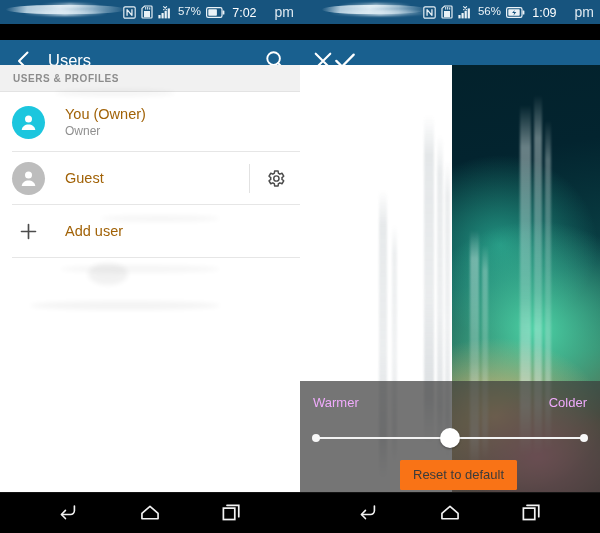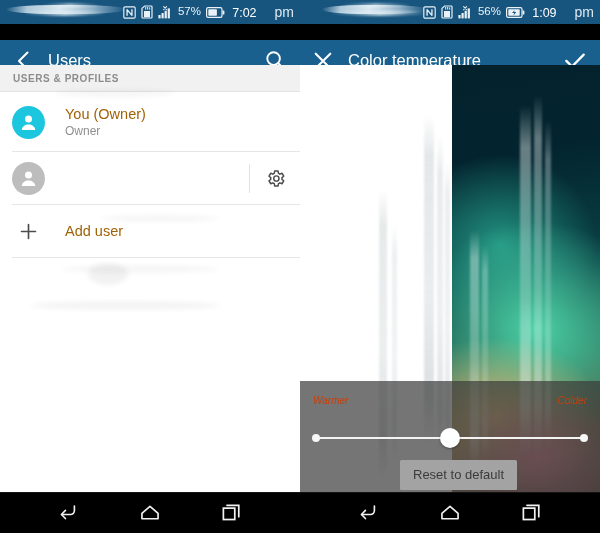--- a/index.html
+++ b/index.html
@@ -112,31 +112,31 @@
               filter:blur(1.2px); }
   .streak-r { background:linear-gradient(180deg,rgba(255,255,255,0) 0%,rgba(238,248,245,.72) 12%,
               rgba(225,240,238,.45) 55%,rgba(245,250,248,.8) 86%,rgba(255,255,255,0) 100%);
               filter:blur(1.1px); }
 
   
   .ctrl { position:absolute; left:0; bottom:41px; width:300px; height:111px;
           background:rgba(58,58,58,.70); }
   .ctrl-labels { position:absolute; top:14px; left:13px; right:13px;
                  display:flex; justify-content:space-between; }
-  .ctrl-labels span { color:#c2410c; font-size:10px;font-style:italic; }
+  .ctrl-labels span { color:#f0abfc; font-size:13px; }
   .slider { position:absolute; left:13px; right:13px; top:47px; height:20px; cursor:pointer; }
   .track { position:absolute; left:0; right:0; top:9px; height:2px;
            background:#f3f3f3; border-radius:1px; }
   .endcap { position:absolute; top:6px; width:8px; height:8px; border-radius:50%;
             background:#f7f7f7; }
   .endcap.left { left:-1px; } .endcap.right { right:-1px; }
   .thumb { position:absolute; left:50%; top:0; width:20px; height:20px;
            margin-left:-10px; border-radius:50%; background:#fff;
            box-shadow:0 1px 2px rgba(0,0,0,.35); }
-  .reset-btn { position:absolute; left:100px; top:79px; background:#a3a3a3;
+  .reset-btn { position:absolute; left:100px; top:79px; background:#f97316;
                color:#3b3b3b; font-size:13px; padding:7px 13px 8px;
                border:none; border-radius:1.5px; cursor:pointer;
                font-family:"Liberation Sans", sans-serif; }
 
   
   .navbar { position:absolute; bottom:0; left:0; width:300px; height:41px;
             background:#000; display:flex; align-items:center;
             justify-content:space-around; padding:0 26px; }
   .navbar-top { position:absolute; top:0; left:0; right:0; height:1px;
                 background:#141414; }
@@ -223,20 +223,23 @@
       </div>
 
 
       <div class="row">
         <div class="avatar av-gray">
           <svg width="21" height="21" viewBox="0 0 24 24">
             <circle cx="12" cy="8" r="4" fill="#fff"></circle>
             <path d="M4.2 20.5c.6-4 3.8-6.2 7.8-6.2s7.2 2.2 7.8 6.2z" fill="#fff"></path>
           </svg>
         </div>
+        <div class="row-text">
+          <div class="row-title">Guest</div>
+        </div>
         <div class="gear-sep"></div>
         <div class="gear-btn">
           <svg width="21" height="21" viewBox="0 0 24 24">
             <path d="M19.4 13a7.6 7.6 0 0 0 0-2l2-1.6-2-3.4-2.4 1a7.6 7.6 0 0 0-1.7-1L15 3.4h-4l-.3 2.6a7.6 7.6 0 0 0-1.7 1l-2.4-1-2 3.4L6.6 11a7.6 7.6 0 0 0 0 2l-2 1.6 2 3.4 2.4-1a7.6 7.6 0 0 0 1.7 1l.3 2.6h4l.3-2.6a7.6 7.6 0 0 0 1.7-1l2.4 1 2-3.4z" fill="none" stroke="#4c4c4c" stroke-width="1.7" stroke-linejoin="round"></path>
             <circle cx="13" cy="12" r="3" fill="none" stroke="#4c4c4c" stroke-width="1.7"></circle>
           </svg>
         </div>
         <div class="row-div"></div>
       </div>
 
@@ -321,21 +324,20 @@
         </div>
       </div>
     </div>
 
     <div class="appbar">
       <div class="appbar-icon">
         <svg width="20" height="20" viewBox="0 0 22 22">
           <path d="M3 3 19 19M19 3 3 19" stroke="#fff" stroke-width="2.3" stroke-linecap="round"></path>
         </svg>
       </div>
-      <div class="appbar-title">Color temperature</div>
       <div class="appbar-icon">
         <svg width="23" height="19" viewBox="0 0 24 20">
           <path d="M2.5 10.4 8.8 16.6 21.5 3.6" fill="none" stroke="#fff" stroke-width="2.5" stroke-linecap="round" stroke-linejoin="round"></path>
         </svg>
       </div>
     </div>
 
     <div class="wall">
       <div class="wall-half wall-left">
         <div class="wall-img"></div>

